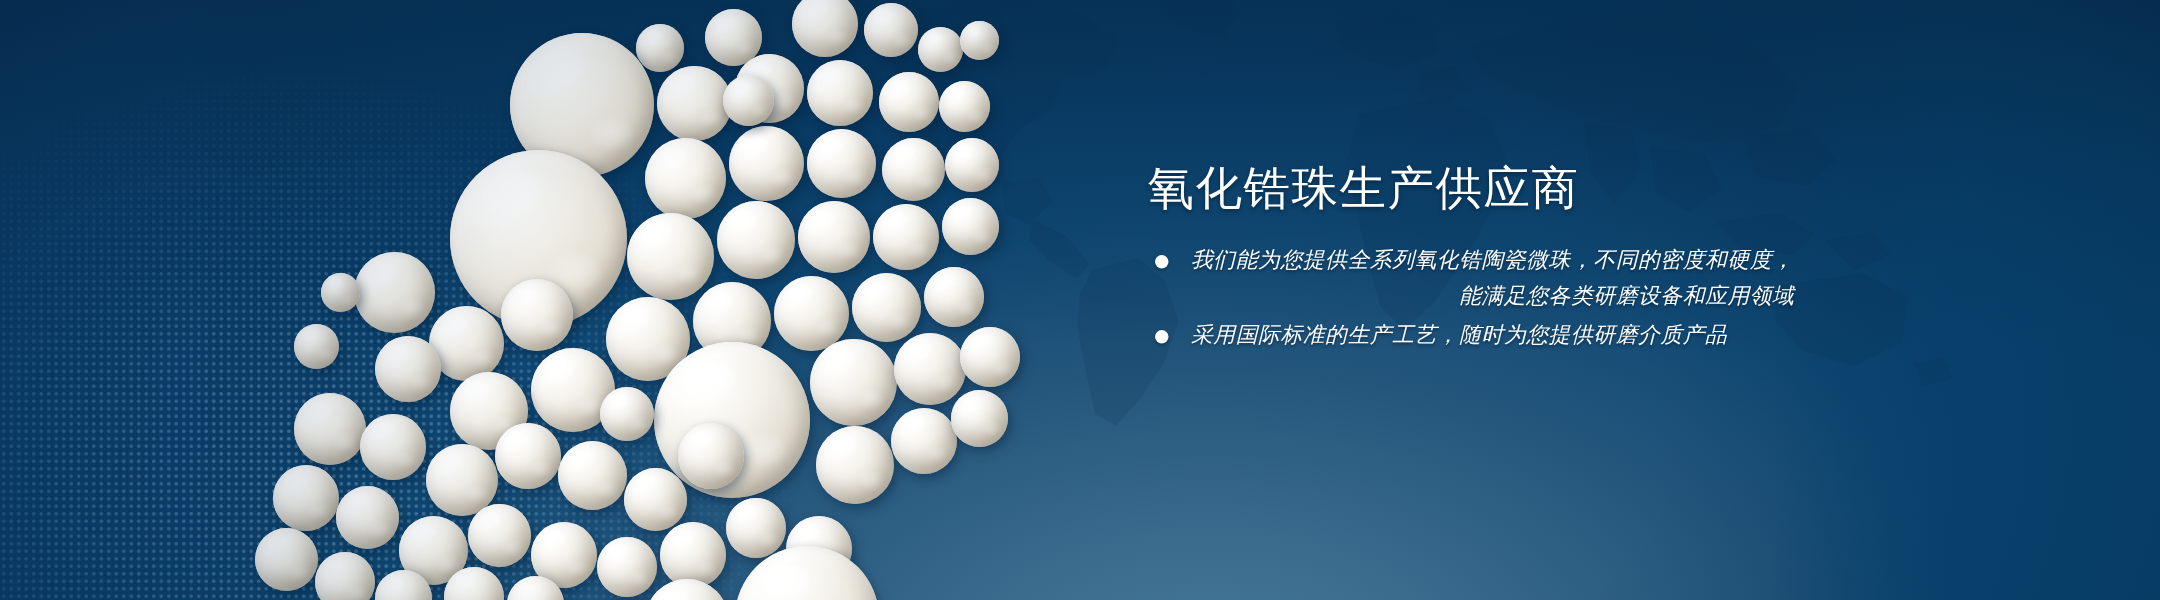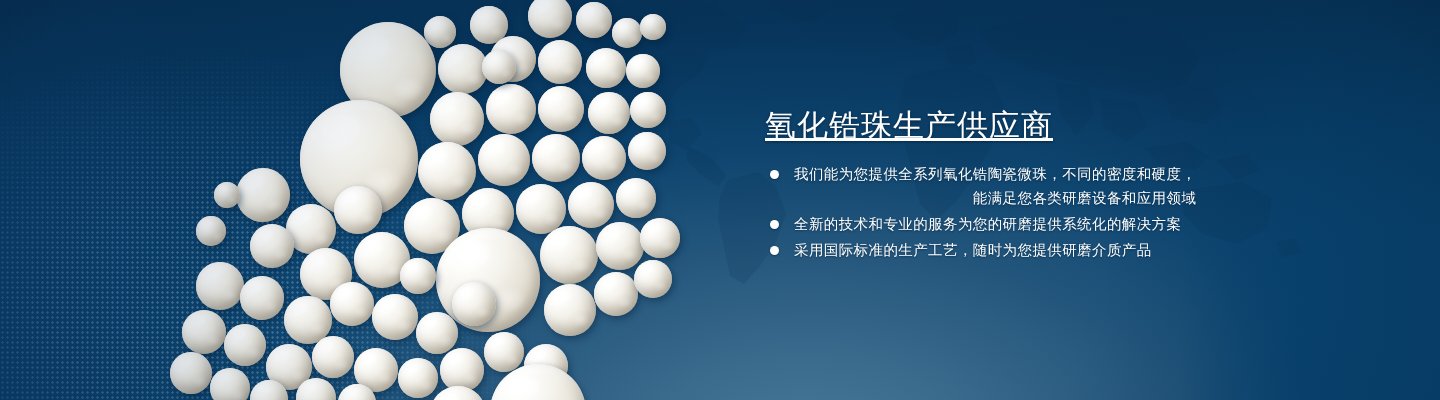--- a/index.html
+++ b/index.html
@@ -77,26 +77,26 @@
     background:radial-gradient(ellipse at 50% 50%, rgba(255,255,255,.40) 0%, rgba(255,255,255,0) 100%);
     filter:blur(2px);
   }
 
   
   .textblock{position:absolute;left:765px;top:104px;width:560px;}
   .headline{
     font-size:31px;line-height:44px;letter-spacing:1px;
     color:#ffffff;font-weight:400;margin:0 0 14px 0;
     text-shadow:0 1px 3px rgba(2,26,50,.65);
-    text-decoration:underline;
   }
   .bullets{list-style:none;margin:0;padding:0;}
   .bullet{
     display:flex;align-items:flex-start;
     margin:0 0 2px 0;
+    font-style:italic;
   }
   .dot{
     flex:0 0 auto;
     width:9px;height:9px;border-radius:50%;
     background:#ffffff;
     margin:8px 15px 0 5px;
     box-shadow:0 1px 2px rgba(2,26,50,.5);
   }
   .btext{
     font-size:14.5px;line-height:24px;color:#ffffff;
@@ -245,26 +245,20 @@
     <ul class="bullets">
 
       <li class="bullet">
         <span class="dot"></span>
         <span class="btext">
           <span>我们能为您提供全系列氧化锆陶瓷微珠，不同的密度和硬度，</span>
           <span class="l2">能满足您各类研磨设备和应用领域</span>
         </span>
       </li>
 
-      <li class="bullet">
-        <span class="dot"></span>
-        <span class="btext">
-          <span>全新的技术和专业的服务为您的研磨提供系统化的解决方案</span>
-        </span>
-      </li>
 
       <li class="bullet">
         <span class="dot"></span>
         <span class="btext">
           <span>采用国际标准的生产工艺，随时为您提供研磨介质产品</span>
         </span>
       </li>
 
     </ul>
   </div>

